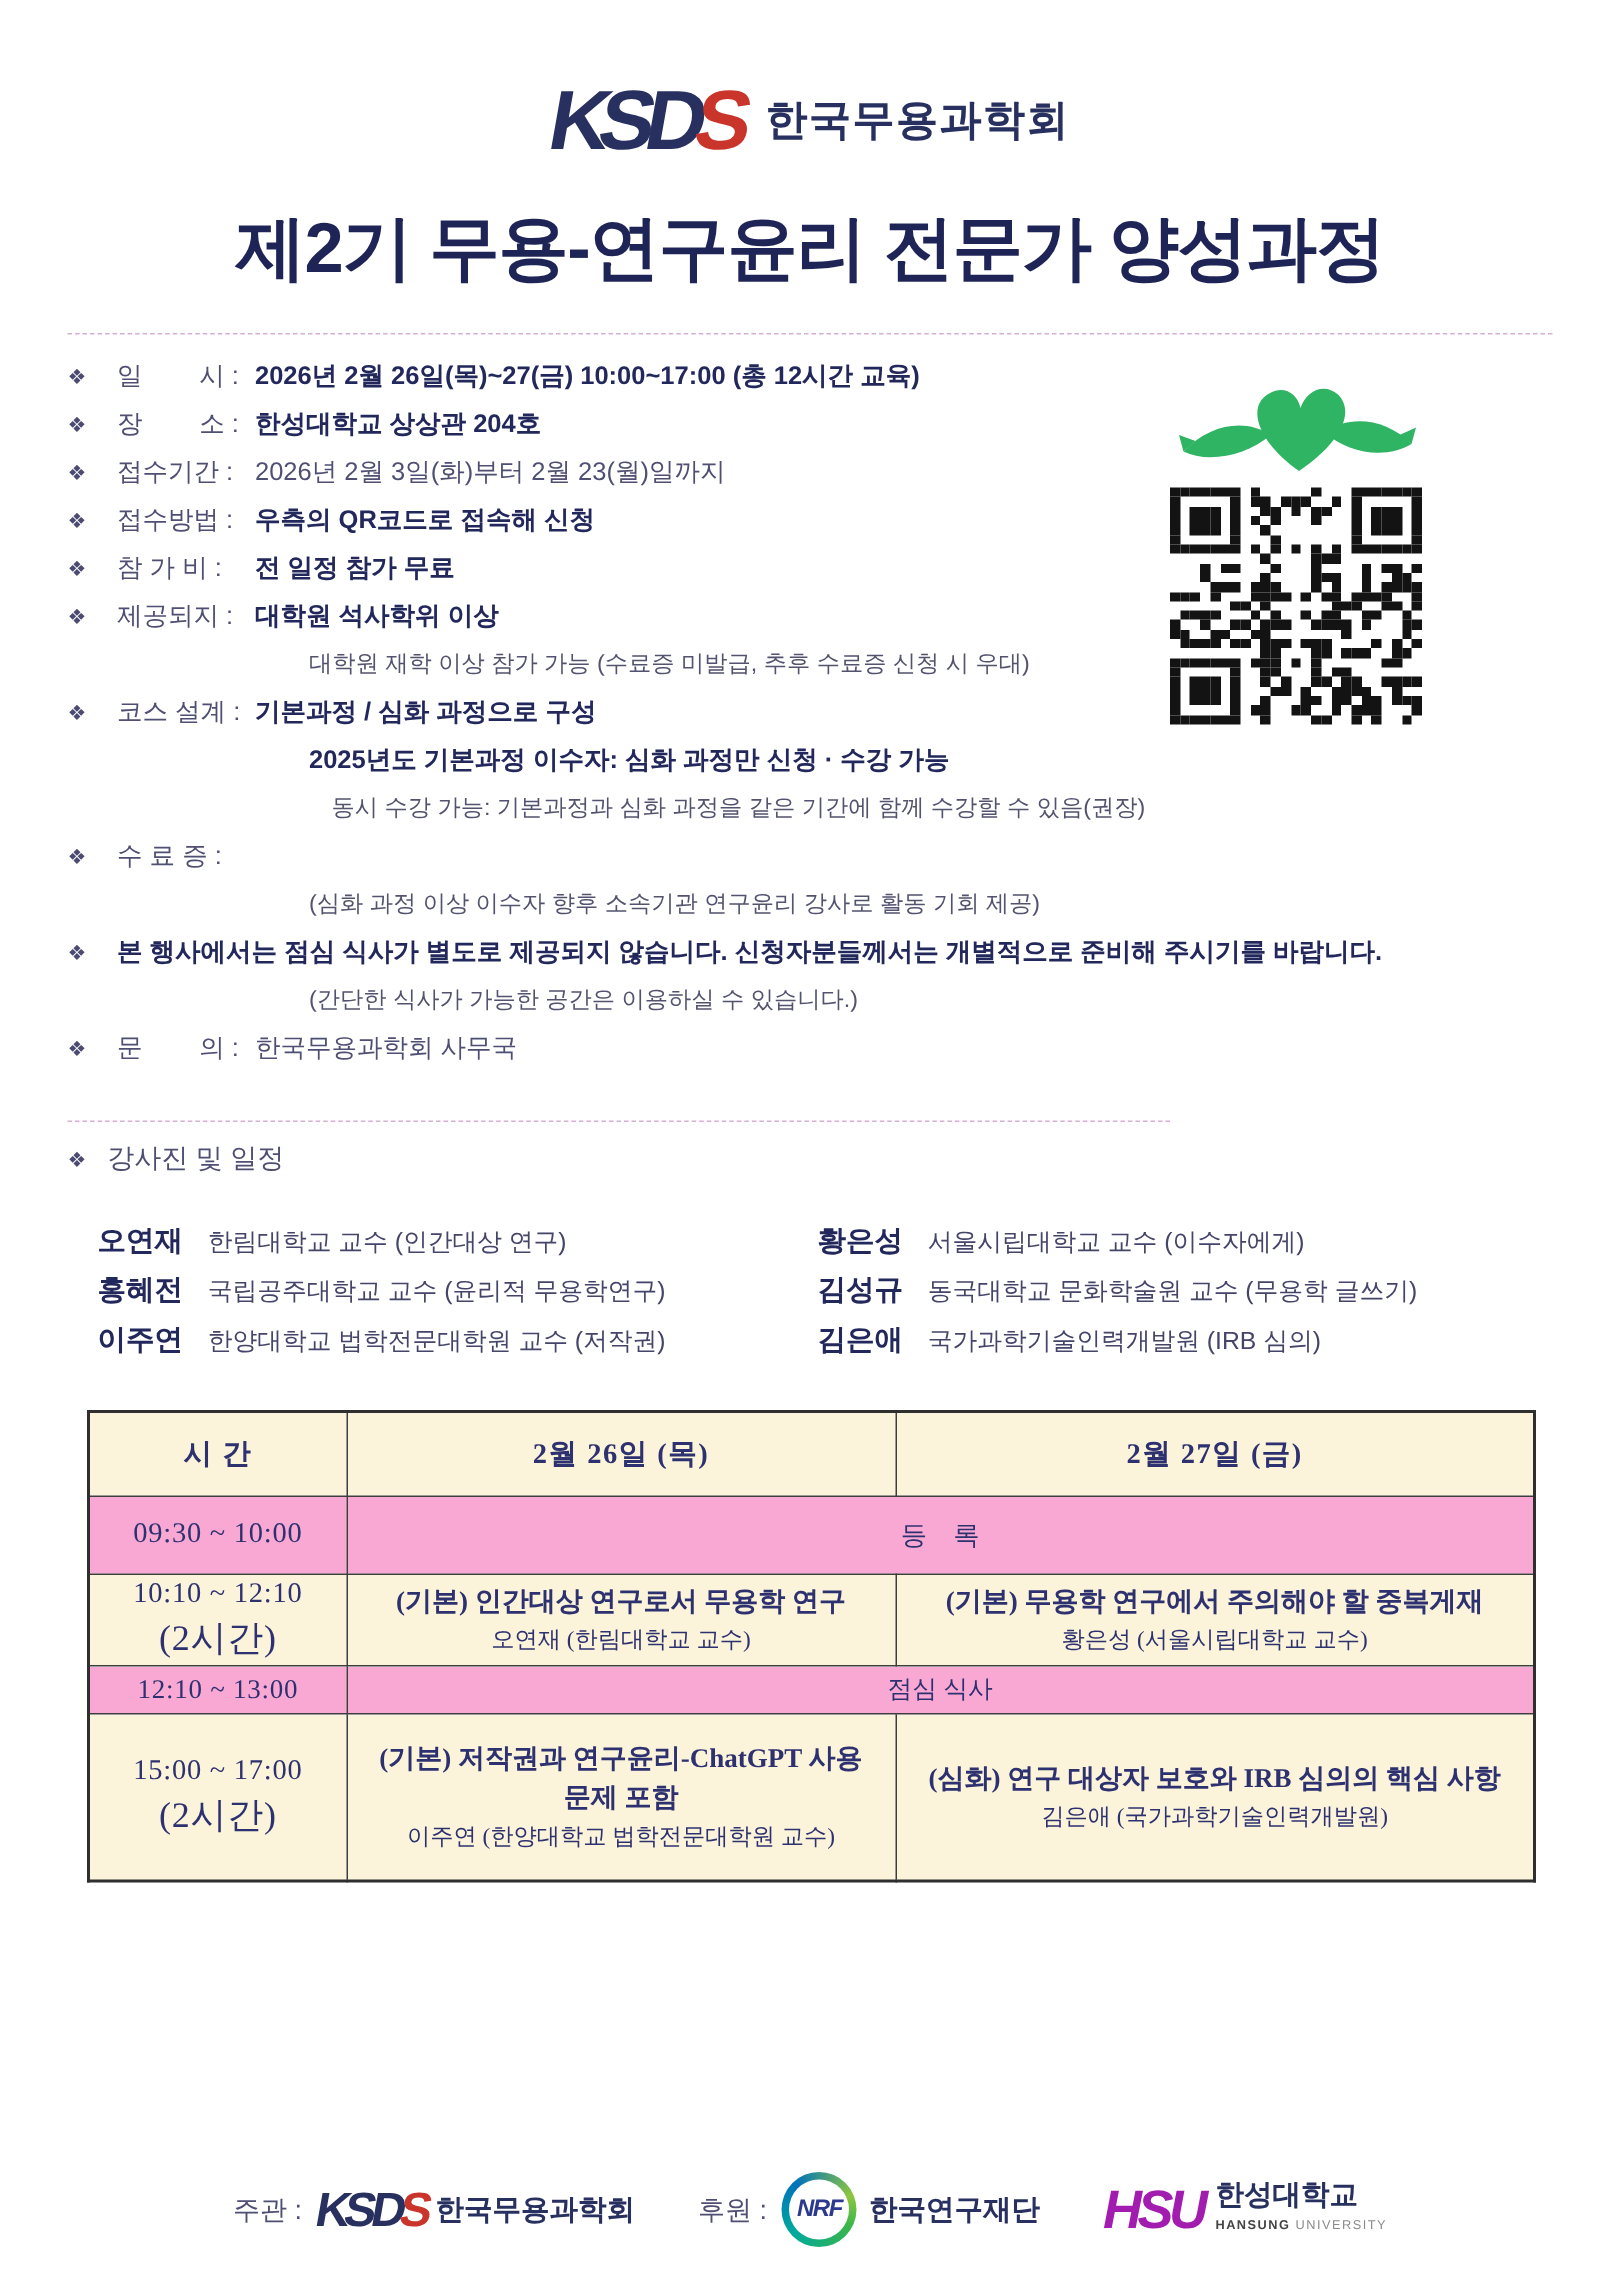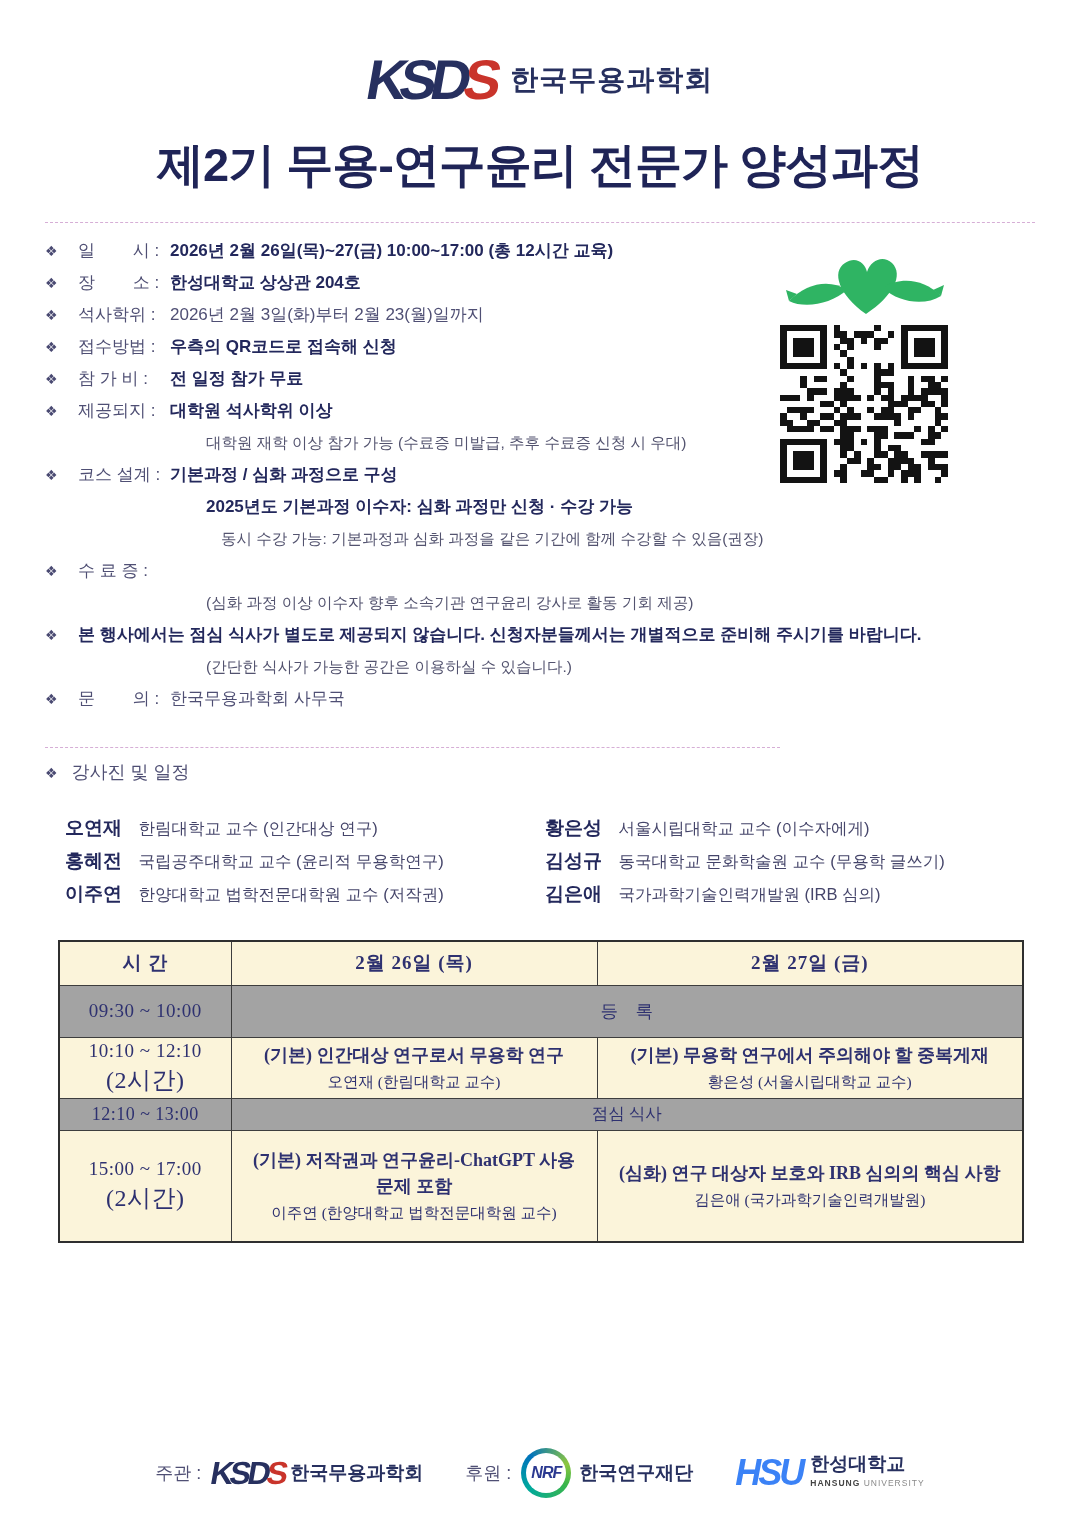--- a/index.html
+++ b/index.html
@@ -45,40 +45,40 @@
   .fac-row{height:33px;line-height:33px;white-space:nowrap;}
   .fac-name{font-weight:bold;font-size:19px;color:#23285c;margin-right:12px;}
   .fac-desc{font-size:16.5px;color:#45456a;}
 
   
   table.schedule{border-collapse:collapse;margin:30px 0 0 58px;width:964px;table-layout:fixed;
     font-family:"Liberation Serif","DejaVu Serif",serif;color:#2e3170;}
   table.schedule td{border:1.5px solid #3d3d3d;text-align:center;vertical-align:middle;padding:2px 14px;overflow:hidden;}
   table.schedule{border:2px solid #2f2f2f;}
   tr.cream td{background:#fbf4da;}
-  tr.white td{background:#a3a3a3;}
+  tr.white td{background:#f9a8d4;}
   td.time{font-size:19px;letter-spacing:0.5px;padding:2px 4px;}
   td.time .t2{font-size:24px;margin-top:2px;}
   td.head-cell{font-size:19px;font-weight:bold;letter-spacing:1px;}
   td.span-cell{font-size:17.5px;white-space:pre-wrap;}
   .sess-title{font-weight:bold;font-size:18px;line-height:26px;}
   .sess-pres{font-size:15.5px;line-height:24px;margin-top:2px;}
 
   
   .footer{position:absolute;left:0;right:0;top:1448px;display:flex;justify-content:center;align-items:center;}
   .foot-label{font-size:18px;color:#4f4f74;margin-right:10px;}
   .ksds.small{font-size:32px;letter-spacing:-4px;line-height:34px;}
   .foot-org{font-size:19px;font-weight:bold;color:#27305f;margin-left:6px;}
   .gap28{width:42px;}
   .nrf{position:relative;width:50px;height:50px;flex:none;margin-right:8px;}
   .nrf-ring{position:absolute;inset:0;border-radius:50%;background:conic-gradient(from 120deg,#39b54a,#00a99d 30%,#0072bc 55%,#8dc63f 85%,#39b54a);}
   .nrf-ring::after{content:"";position:absolute;inset:5px;background:#fff;border-radius:50%;}
   .nrf-text{position:absolute;inset:0;display:flex;align-items:center;justify-content:center;
     font-weight:bold;font-style:italic;font-size:16px;color:#2b3990;letter-spacing:-1px;z-index:2;}
-  .hsu-mark{font-weight:bold;font-style:italic;font-size:36px;color:#3b82f6;letter-spacing:-3px;margin-right:8px;line-height:36px;}
+  .hsu-mark{font-weight:bold;font-style:italic;font-size:36px;color:#a21caf;letter-spacing:-3px;margin-right:8px;line-height:36px;}
   .hsu-col{display:flex;flex-direction:column;line-height:18px;}
   .hsu-org{font-size:19px;font-weight:bold;color:#27305f;}
   .hsu-sub{font-size:8.5px;color:#8a8a8a;letter-spacing:1px;margin-top:1px;}
   .hsu-sub b{color:#444;}
 </style>
 </head>
 <body>
 
 <div class="brand">
   <span class="ksds"><i>K</i><i>S</i><i>D</i><i class="red">S</i></span>
@@ -95,21 +95,21 @@
     <span class="label">일        시 :</span>
     <span class="val-b">2026년 2월 26일(목)~27(금) 10:00~17:00 (총 12시간 교육)</span>
   </div>
   <div class="line">
     <span class="bullet">❖</span>
     <span class="label">장        소 :</span>
     <span class="val-b">한성대학교 상상관 204호</span>
   </div>
   <div class="line">
     <span class="bullet">❖</span>
-    <span class="label">석사학위 :</span>
+    <span class="label">접수기간 :</span>
     <span class="val-r">2026년 2월 3일(화)부터 2월 23(월)일까지</span>
   </div>
   <div class="line">
     <span class="bullet">❖</span>
     <span class="label">접수방법 :</span>
     <span class="val-b">우측의 QR코드로 접속해 신청</span>
   </div>
   <div class="line">
     <span class="bullet">❖</span>
     <span class="label">참 가 비 :</span>
@@ -498,21 +498,21 @@
   </div>
 </div>
 
 <table class="schedule">
   <colgroup>
       <col style="width:172px">
       <col style="width:366px">
       <col style="width:426px">
     </colgroup>
   <tbody>
-      <tr class="cream" style="height:44px">
+      <tr class="cream" style="height:56px">
     <td class="head-cell">시 간</td>
     <td class="head-cell">2월 26일 (목)</td>
     <td class="head-cell">2월 27일 (금)</td>
   </tr>
   <tr class="white" style="height:52px">
     <td class="time">09:30 ~ 10:00</td>
     <td class="span-cell" colspan="2">등    록</td>
   </tr>
   <tr class="cream" style="height:58px">
     <td class="time">

